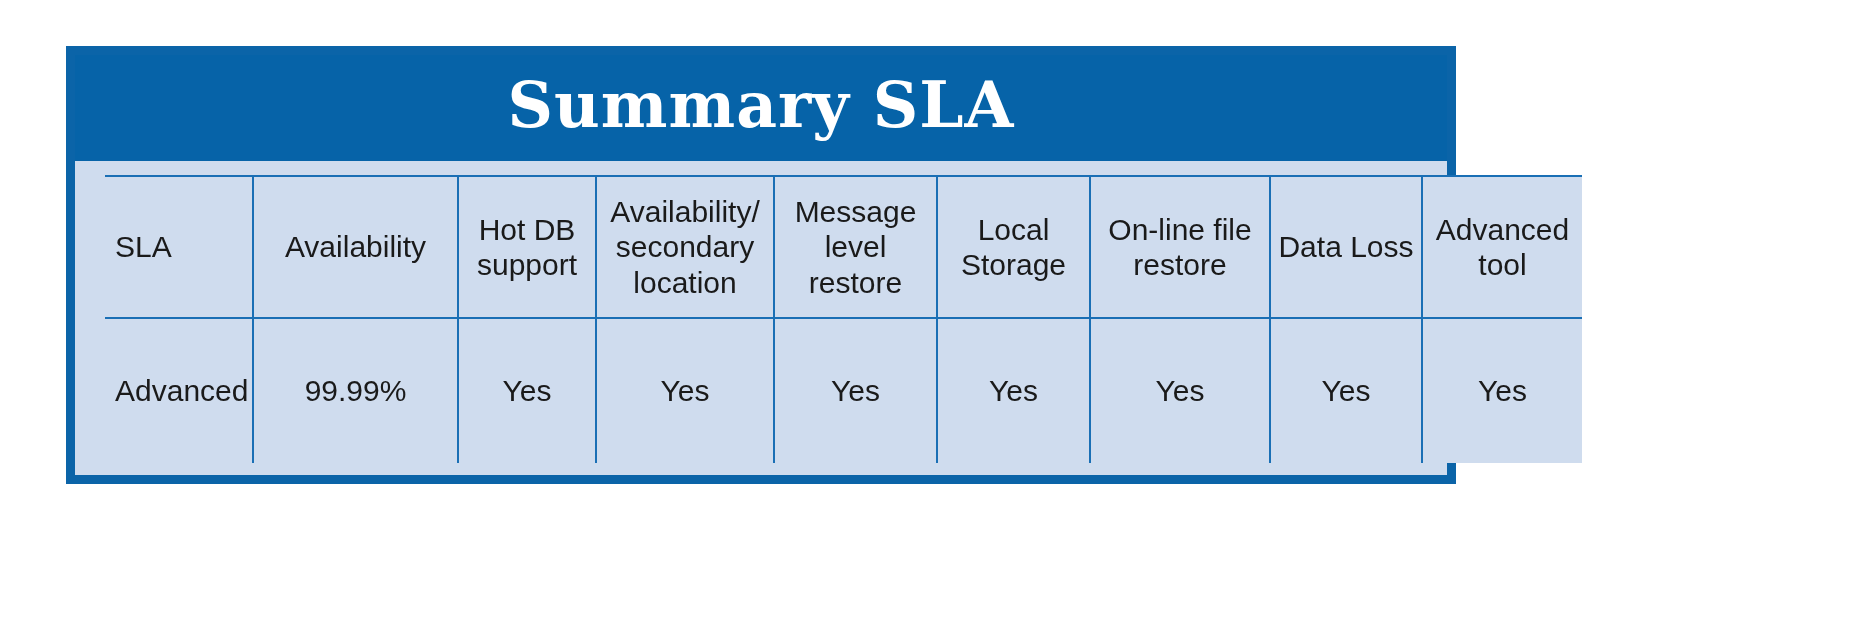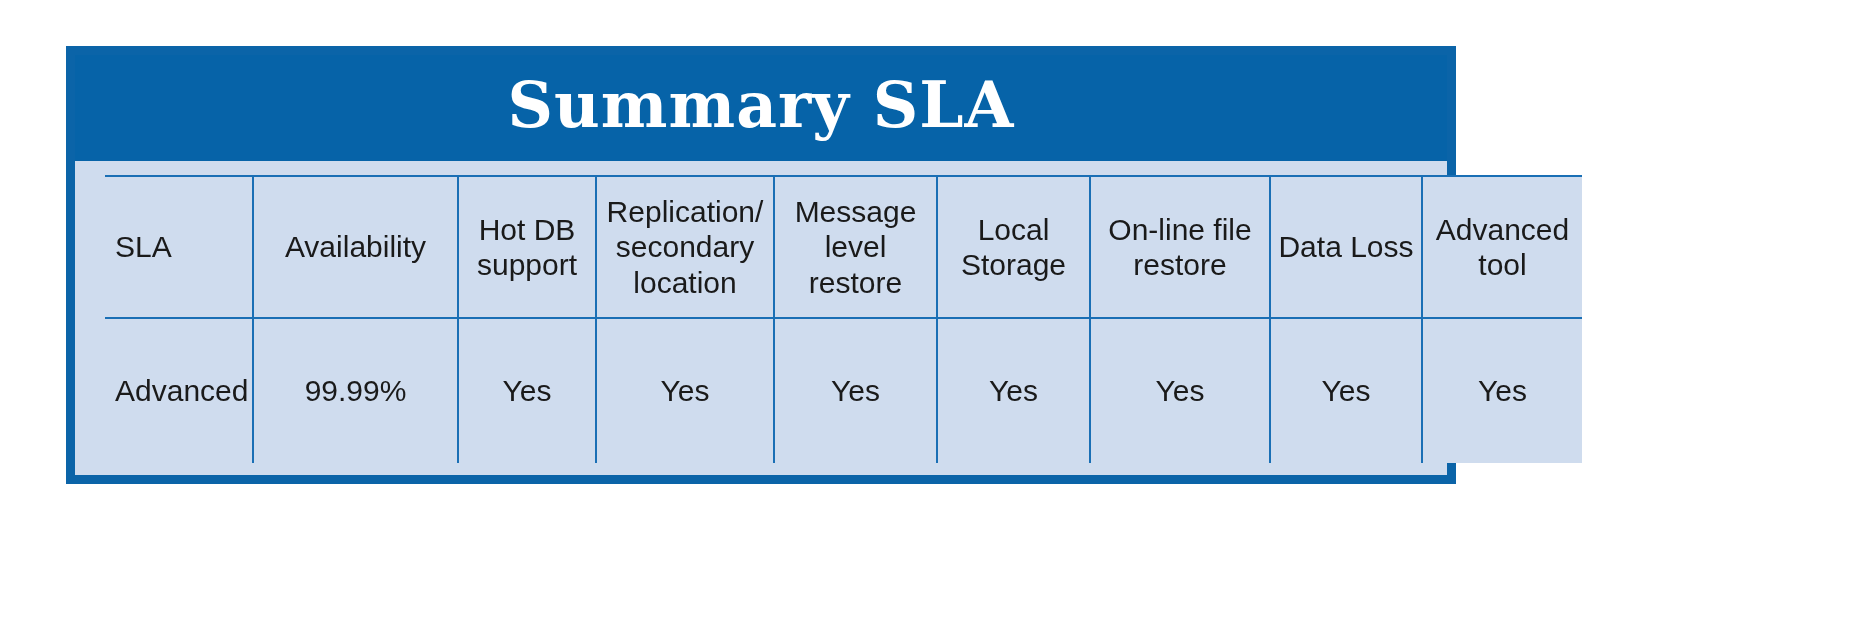--- a/index.html
+++ b/index.html
@@ -137,21 +137,21 @@
             <span>SLA</span>
           </th>
           <th>
             <span>Availability</span>
           </th>
           <th>
             <span>Hot DB</span><br>
             <span>support</span>
           </th>
           <th>
-            <span>Replication/</span><br>
+            <span>Availability/</span><br>
             <span>secondary</span><br>
             <span>location</span>
           </th>
           <th>
             <span>Message</span><br>
             <span>level</span><br>
             <span>restore</span>
           </th>
           <th>
             <span>Local</span><br>

